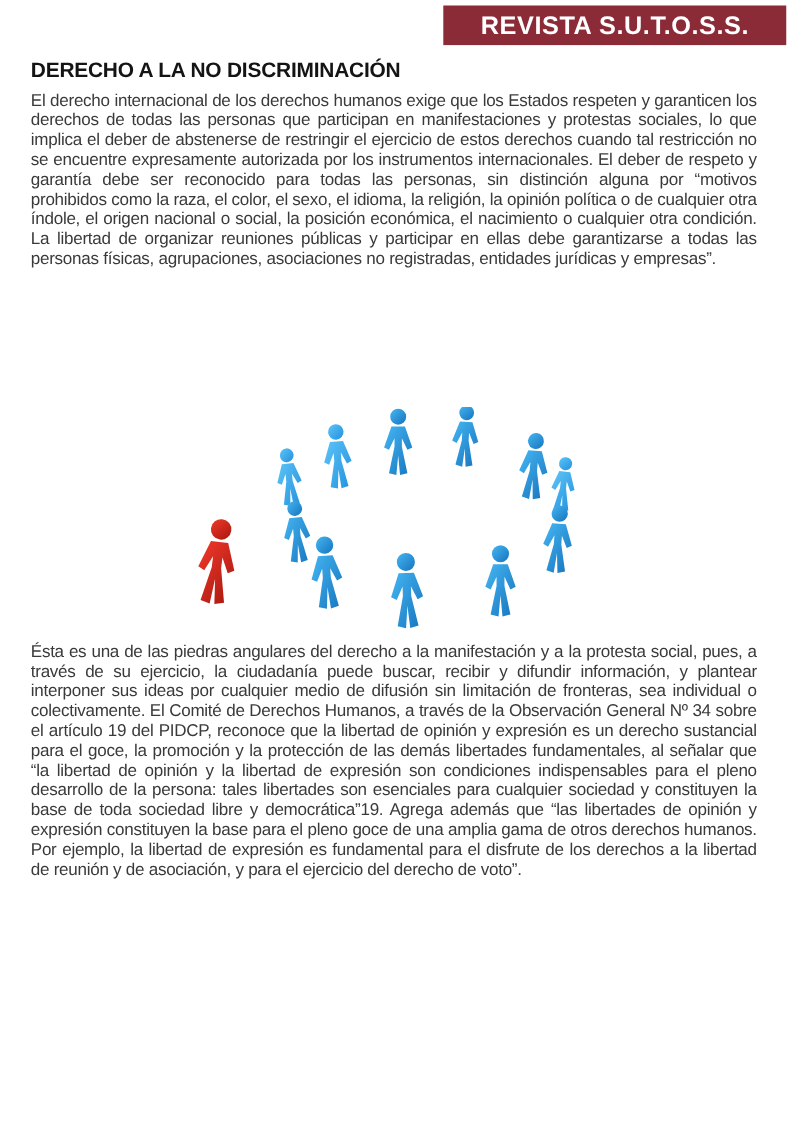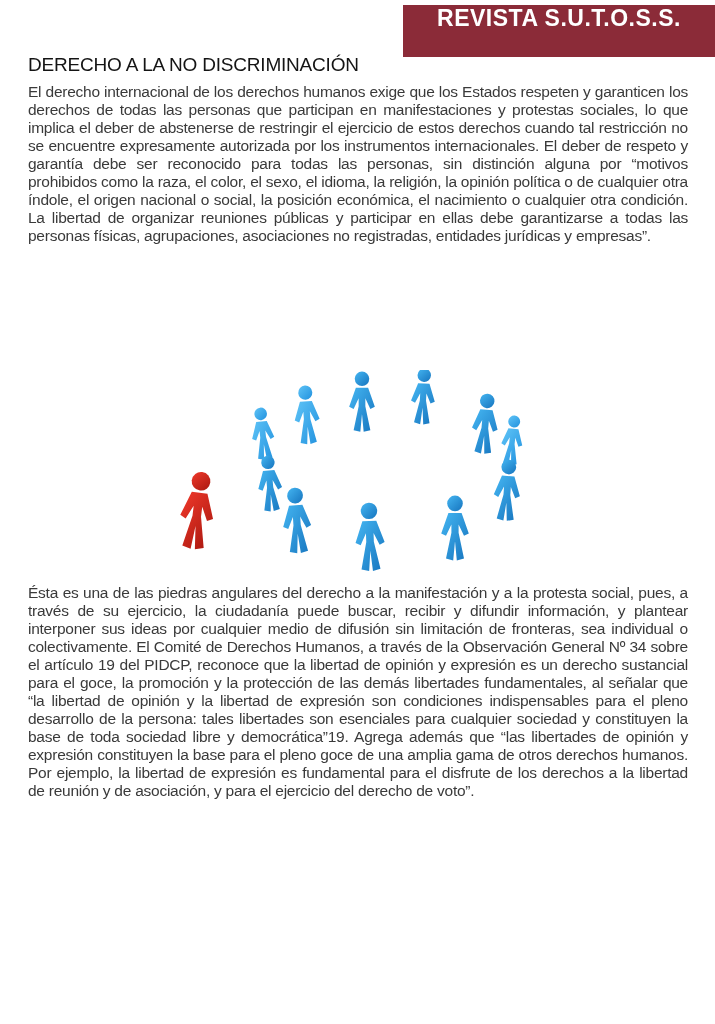--- a/index.html
+++ b/index.html
@@ -5,32 +5,32 @@
   html, body { margin: 0; padding: 0; }
   body {
     width: 715px; height: 1024px;
     background: #ffffff;
     font-family: "Liberation Sans", sans-serif;
     position: relative;
     overflow: hidden;
   }
   .banner {
     position: absolute;
-    top: 5px; right: 0; left: 403px; height: 52px;
+    top: 5px; right: 0; left: 403px; height: 36px;
     background: #8B2B38;
     color: #ffffff;
-    display: flex; align-items: flex-start; justify-content: center;
+    display: flex; align-items: center; justify-content: center;
     font-size: 23px; font-weight: 700; letter-spacing: 0.5px;
   }
   .section { position: absolute; left: 28px; width: 660px; }
   .section-1 { top: 54px; }
   .section-2 { top: 584px; }
   .section-heading {
     margin: 0 0 7px 0;
-    font-size: 19px; font-weight: 400;
+    font-size: 19px; font-weight: 700;
     color: #141414; letter-spacing: -0.2px;
   }
   .body-text {
     margin: 0;
     font-size: 15.5px; line-height: 18px;
     letter-spacing: -0.25px;
     text-align: justify;
     color: #3a3a3a;
   }
   .illustration {

